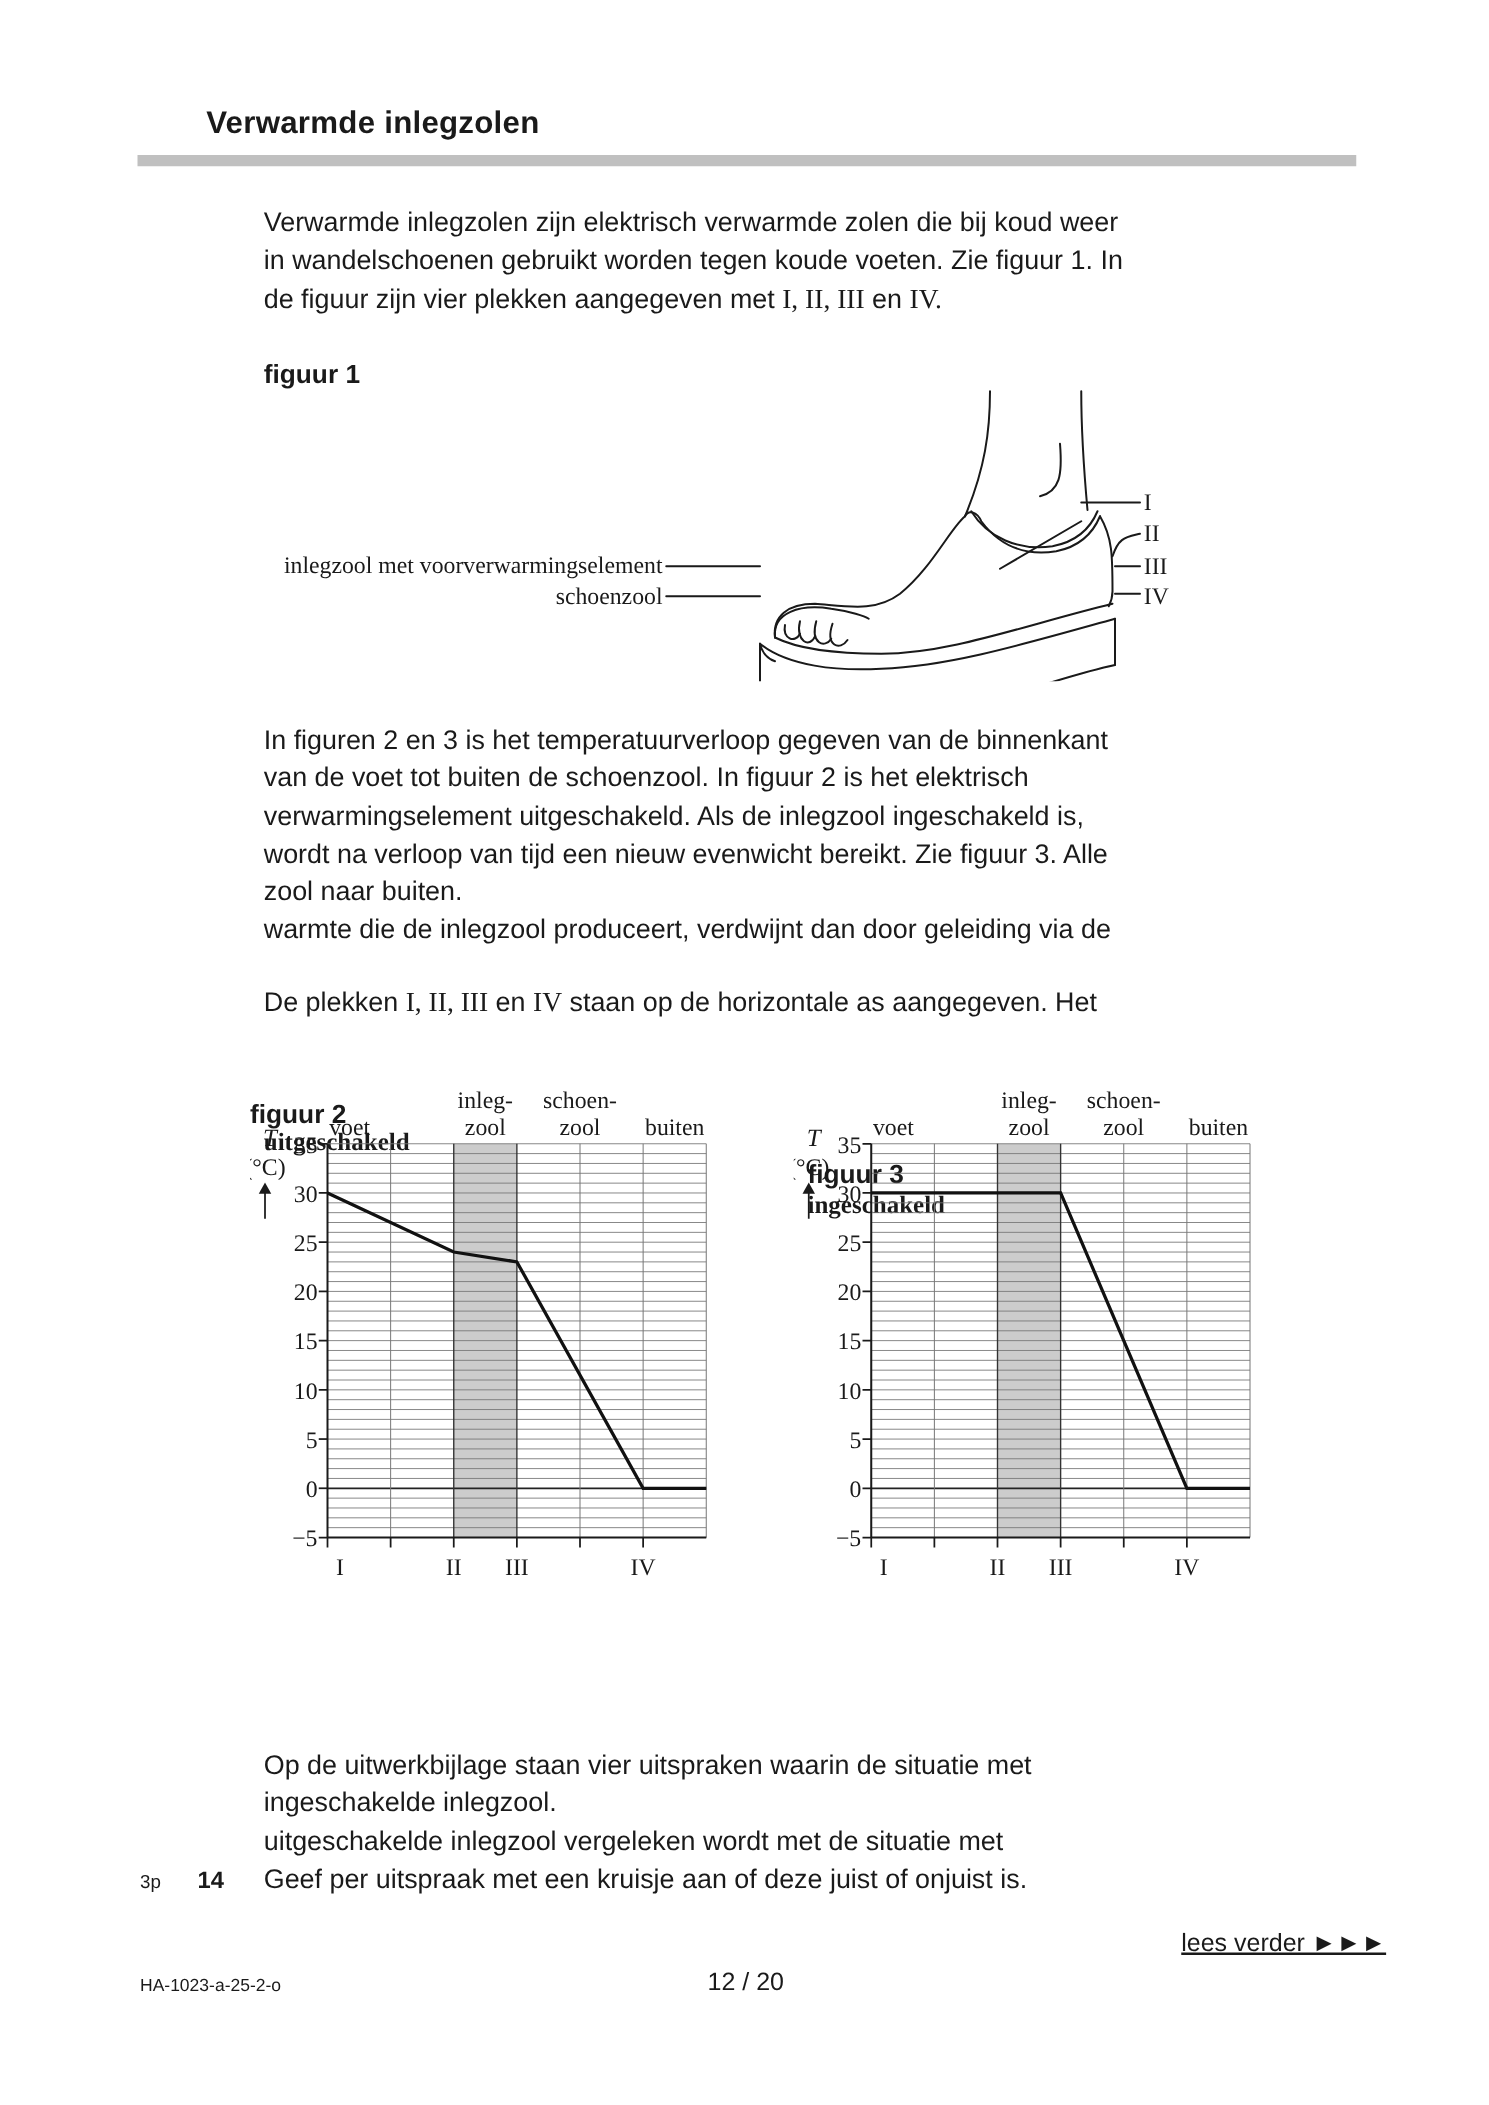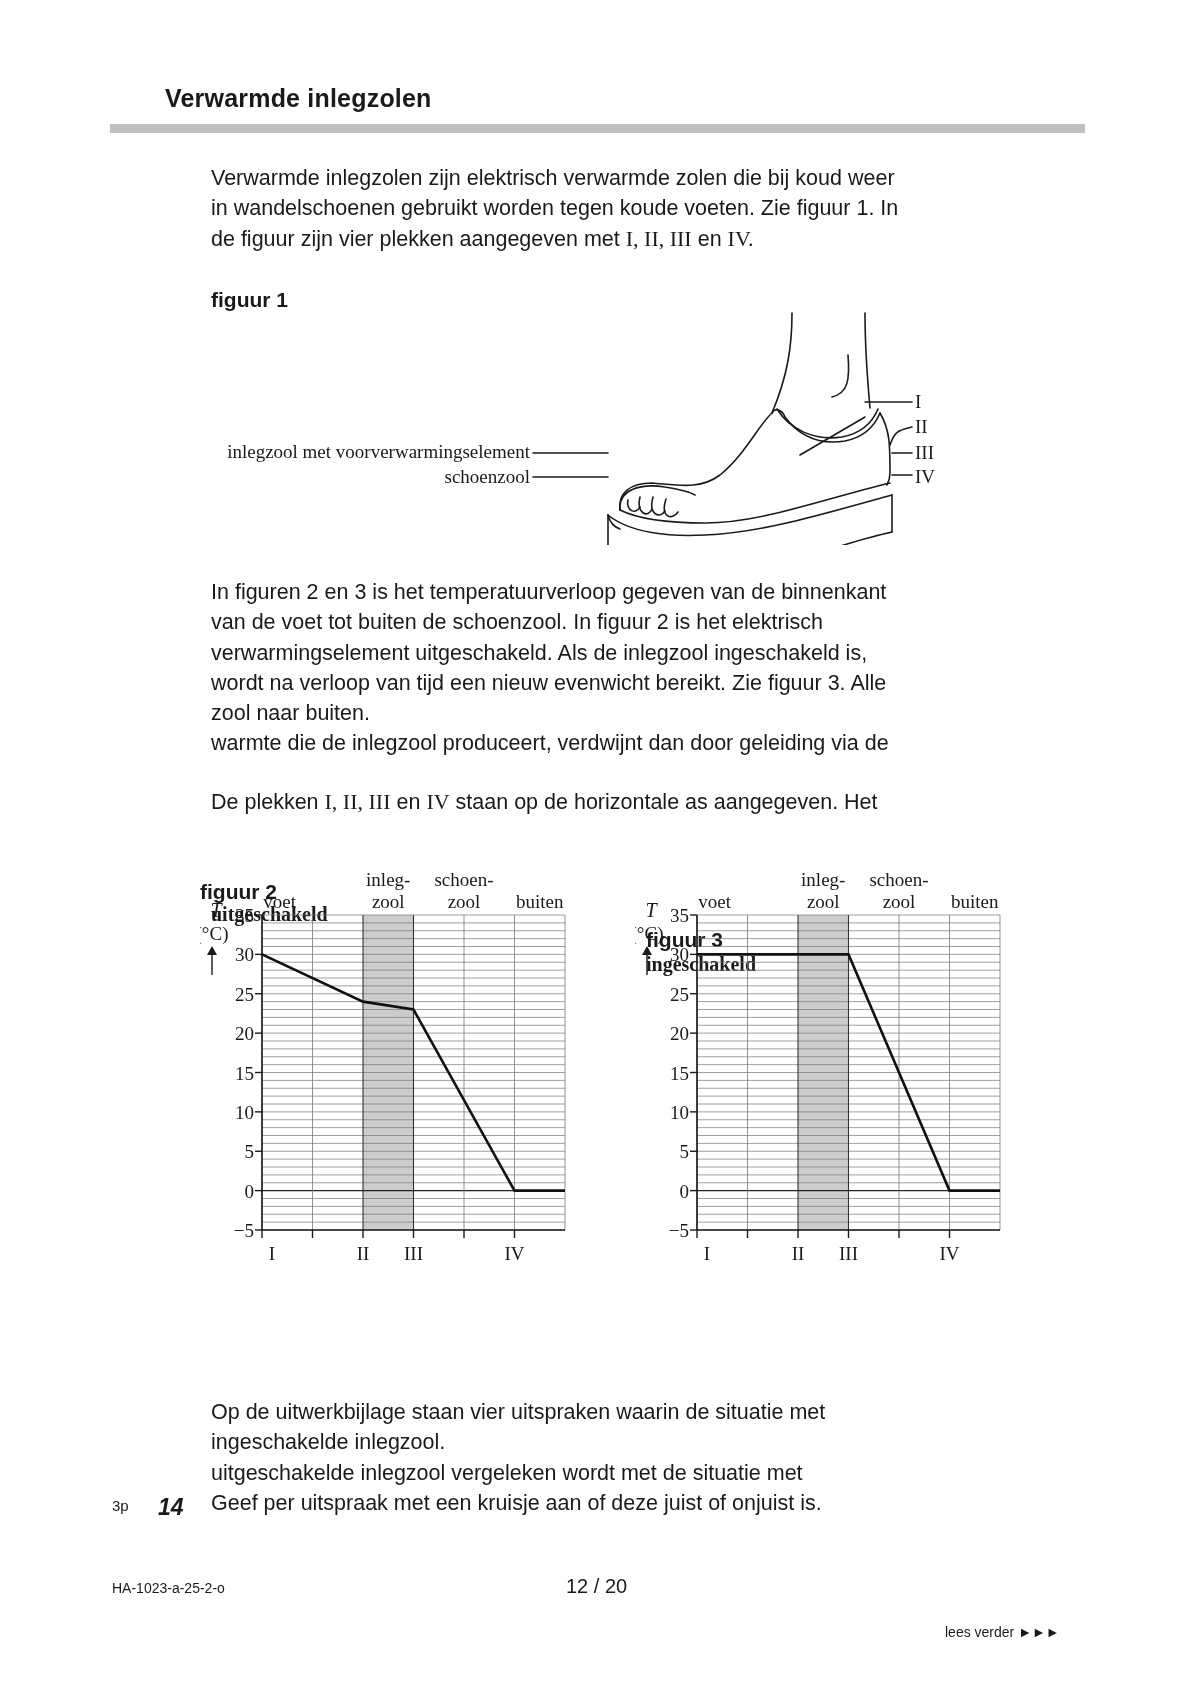--- a/index.html
+++ b/index.html
@@ -5,24 +5,24 @@
   html, body { margin: 0; padding: 0; background: #ffffff; }
   body { width: 1191px; height: 1684px; position: relative; overflow: hidden; font-family: "Liberation Sans", sans-serif; color: #1a1a1a; }
   .title { position: absolute; left: 165px; top: 84px; font-size: 25px; font-weight: bold; letter-spacing: 0.2px; }
   .title-bar { position: absolute; left: 110px; top: 124px; width: 975px; height: 9px; background: #c0c0c0; }
   .para { position: absolute; left: 211px; width: 830px; font-size: 21.5px; line-height: 30.3px; }
   .roman { font-family: "Liberation Serif", serif; font-size: 22px; }
   .fig-label { position: absolute; font-size: 21px; font-weight: bold; }
   .fig-sub { position: absolute; font-family: "Liberation Serif", serif; font-size: 20px; font-weight: bold; }
   svg text { font-family: "Liberation Serif", serif; fill: #1a1a1a; }
   .qnum { position: absolute; left: 112px; top: 1497px; font-size: 15px; }
-  .qbold { position: absolute; left: 158px; top: 1494px; font-size: 23px; font-weight: bold; font-style: italic; }
+  .qbold { position: absolute; left: 158px; top: 1494px; font-size: 19px; font-weight: bold; }
   .footer-left { position: absolute; left: 112px; top: 1580px; font-size: 14px; }
   .footer-center { position: absolute; left: 566px; top: 1575px; font-size: 20px; }
-  .footer-right { position: absolute; left: 945px; top: 1624px; font-size: 14px; }
+  .footer-right { position: absolute; left: 945px; top: 1544px; font-size: 20px; text-decoration: underline; }
 </style>
 </head>
 <body>
 
 <div class="title">Verwarmde inlegzolen</div>
 <div class="title-bar"></div>
 
 <div class="para" style="top:163px;">
   <div>Verwarmde inlegzolen zijn elektrisch verwarmde zolen die bij koud weer</div>
   <div>in wandelschoenen gebruikt worden tegen koude voeten. Zie figuur 1. In</div>

